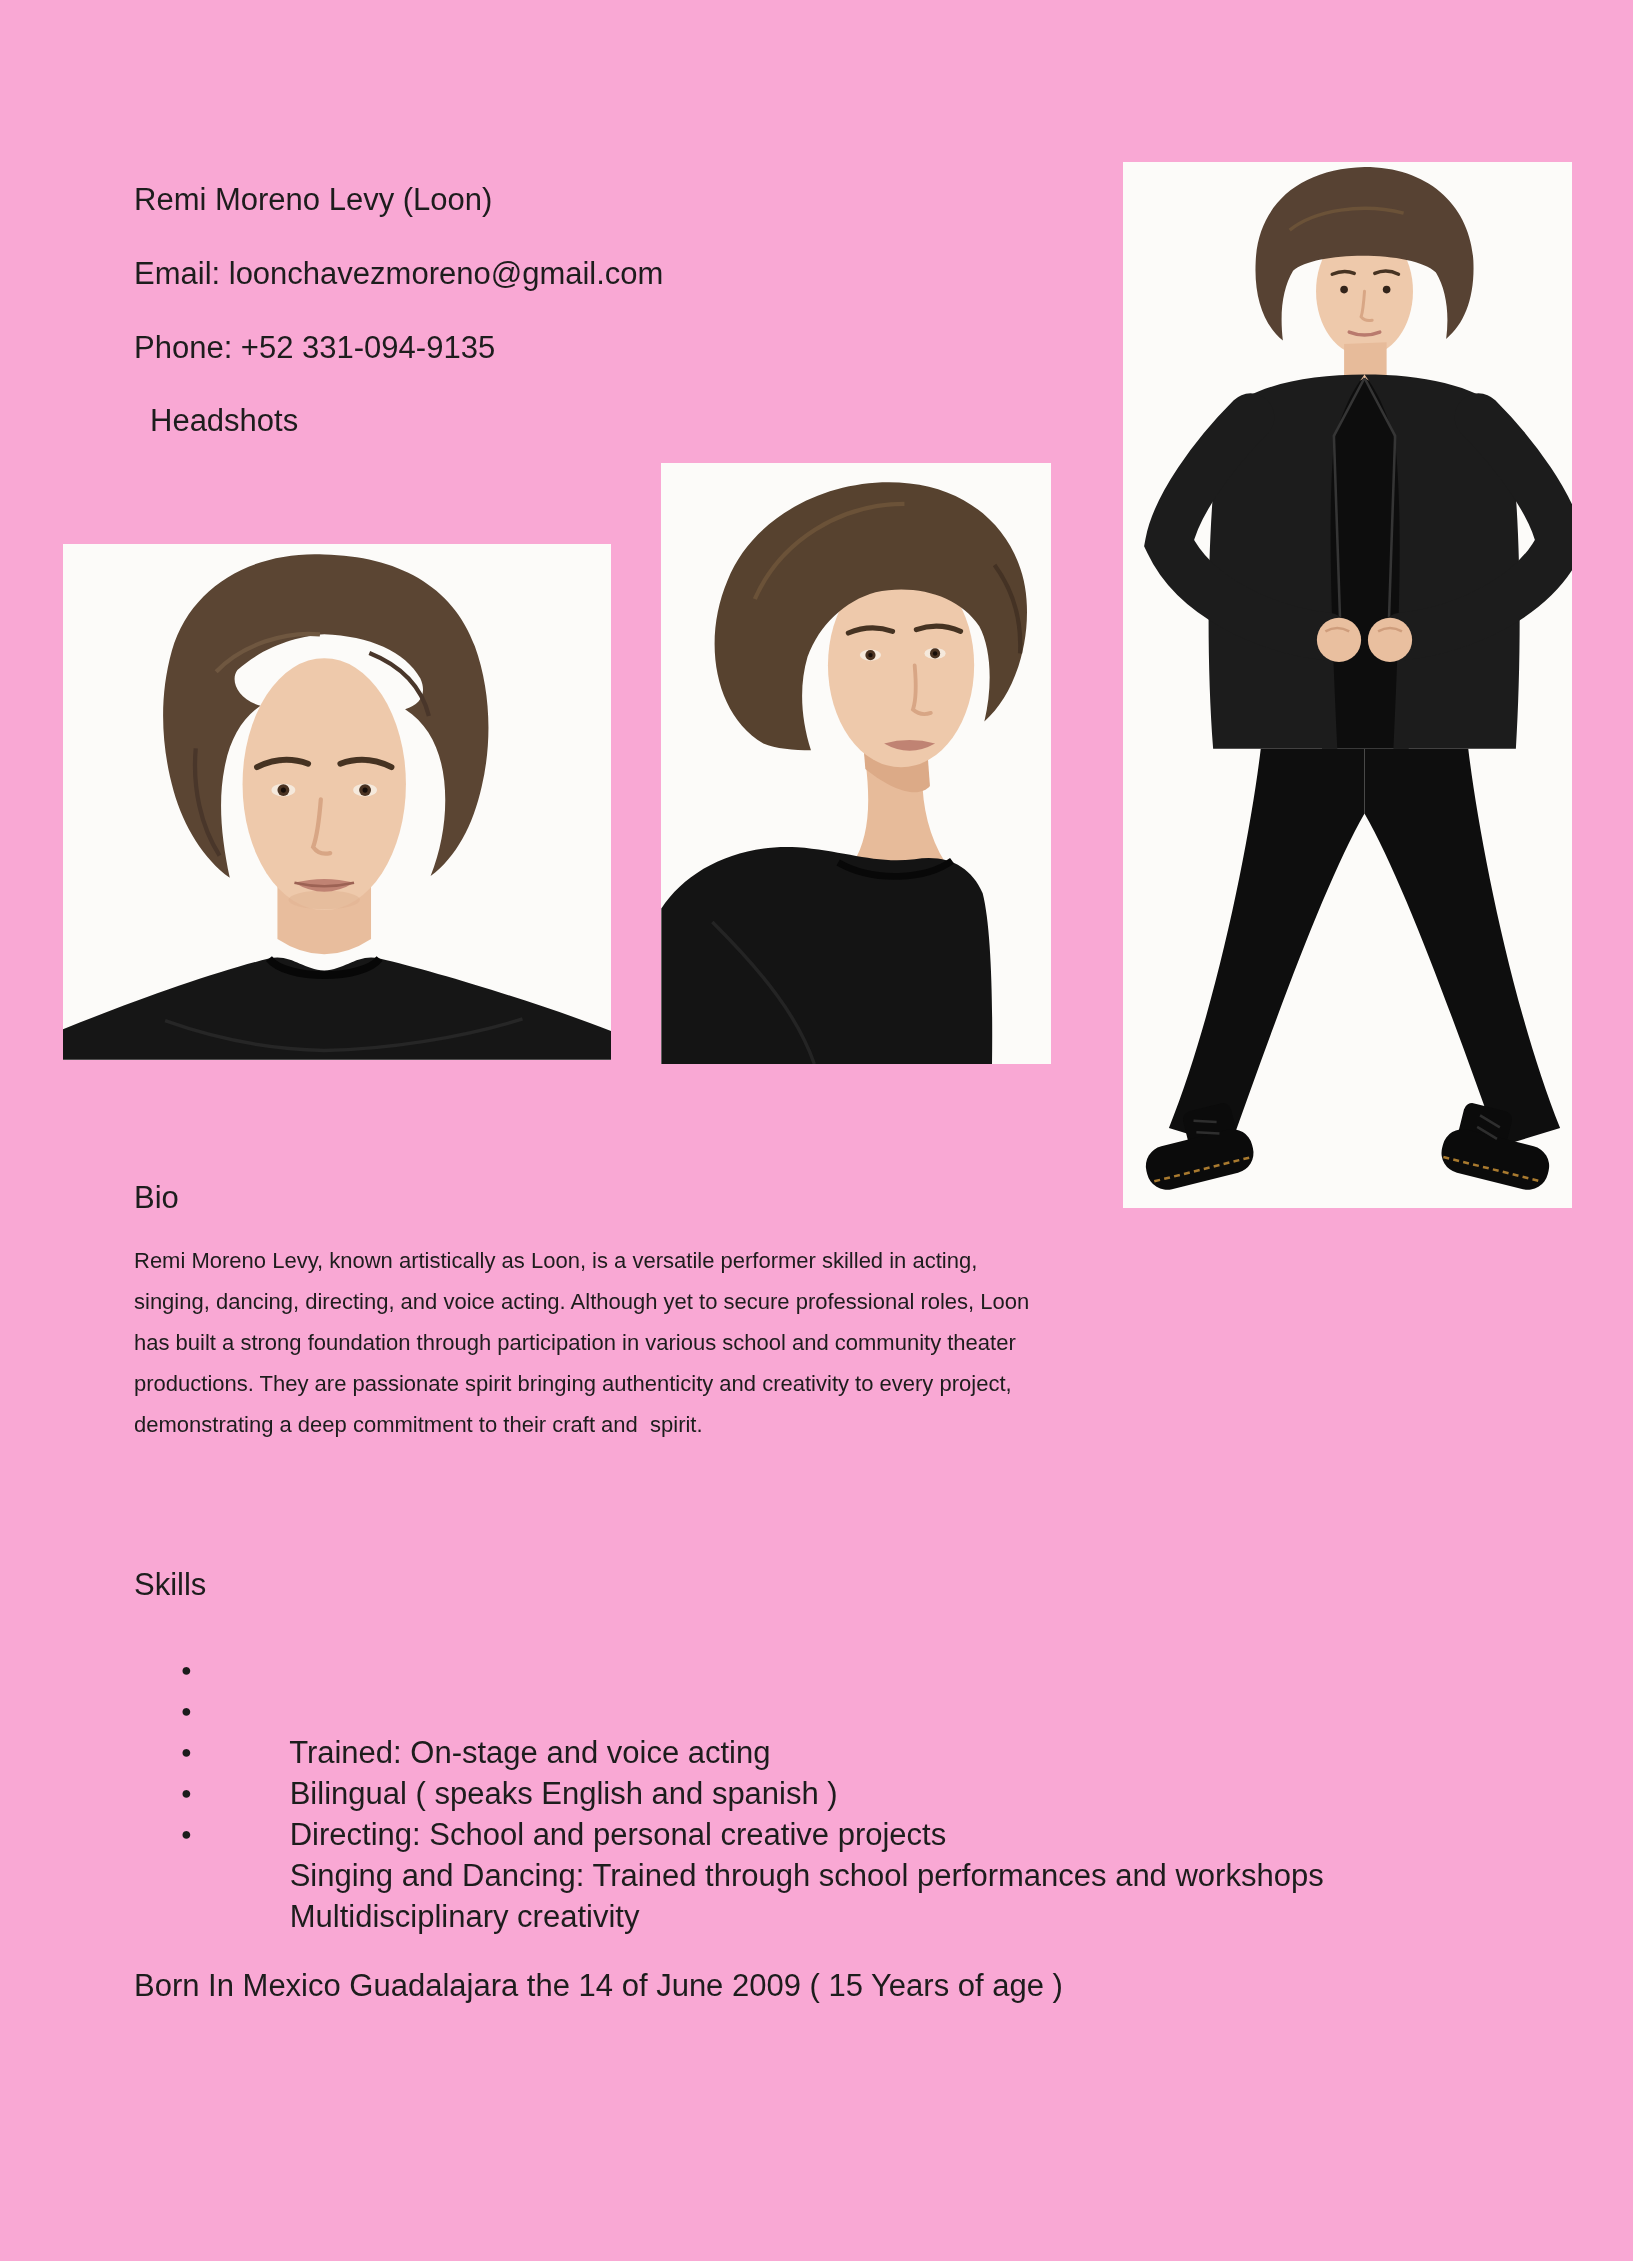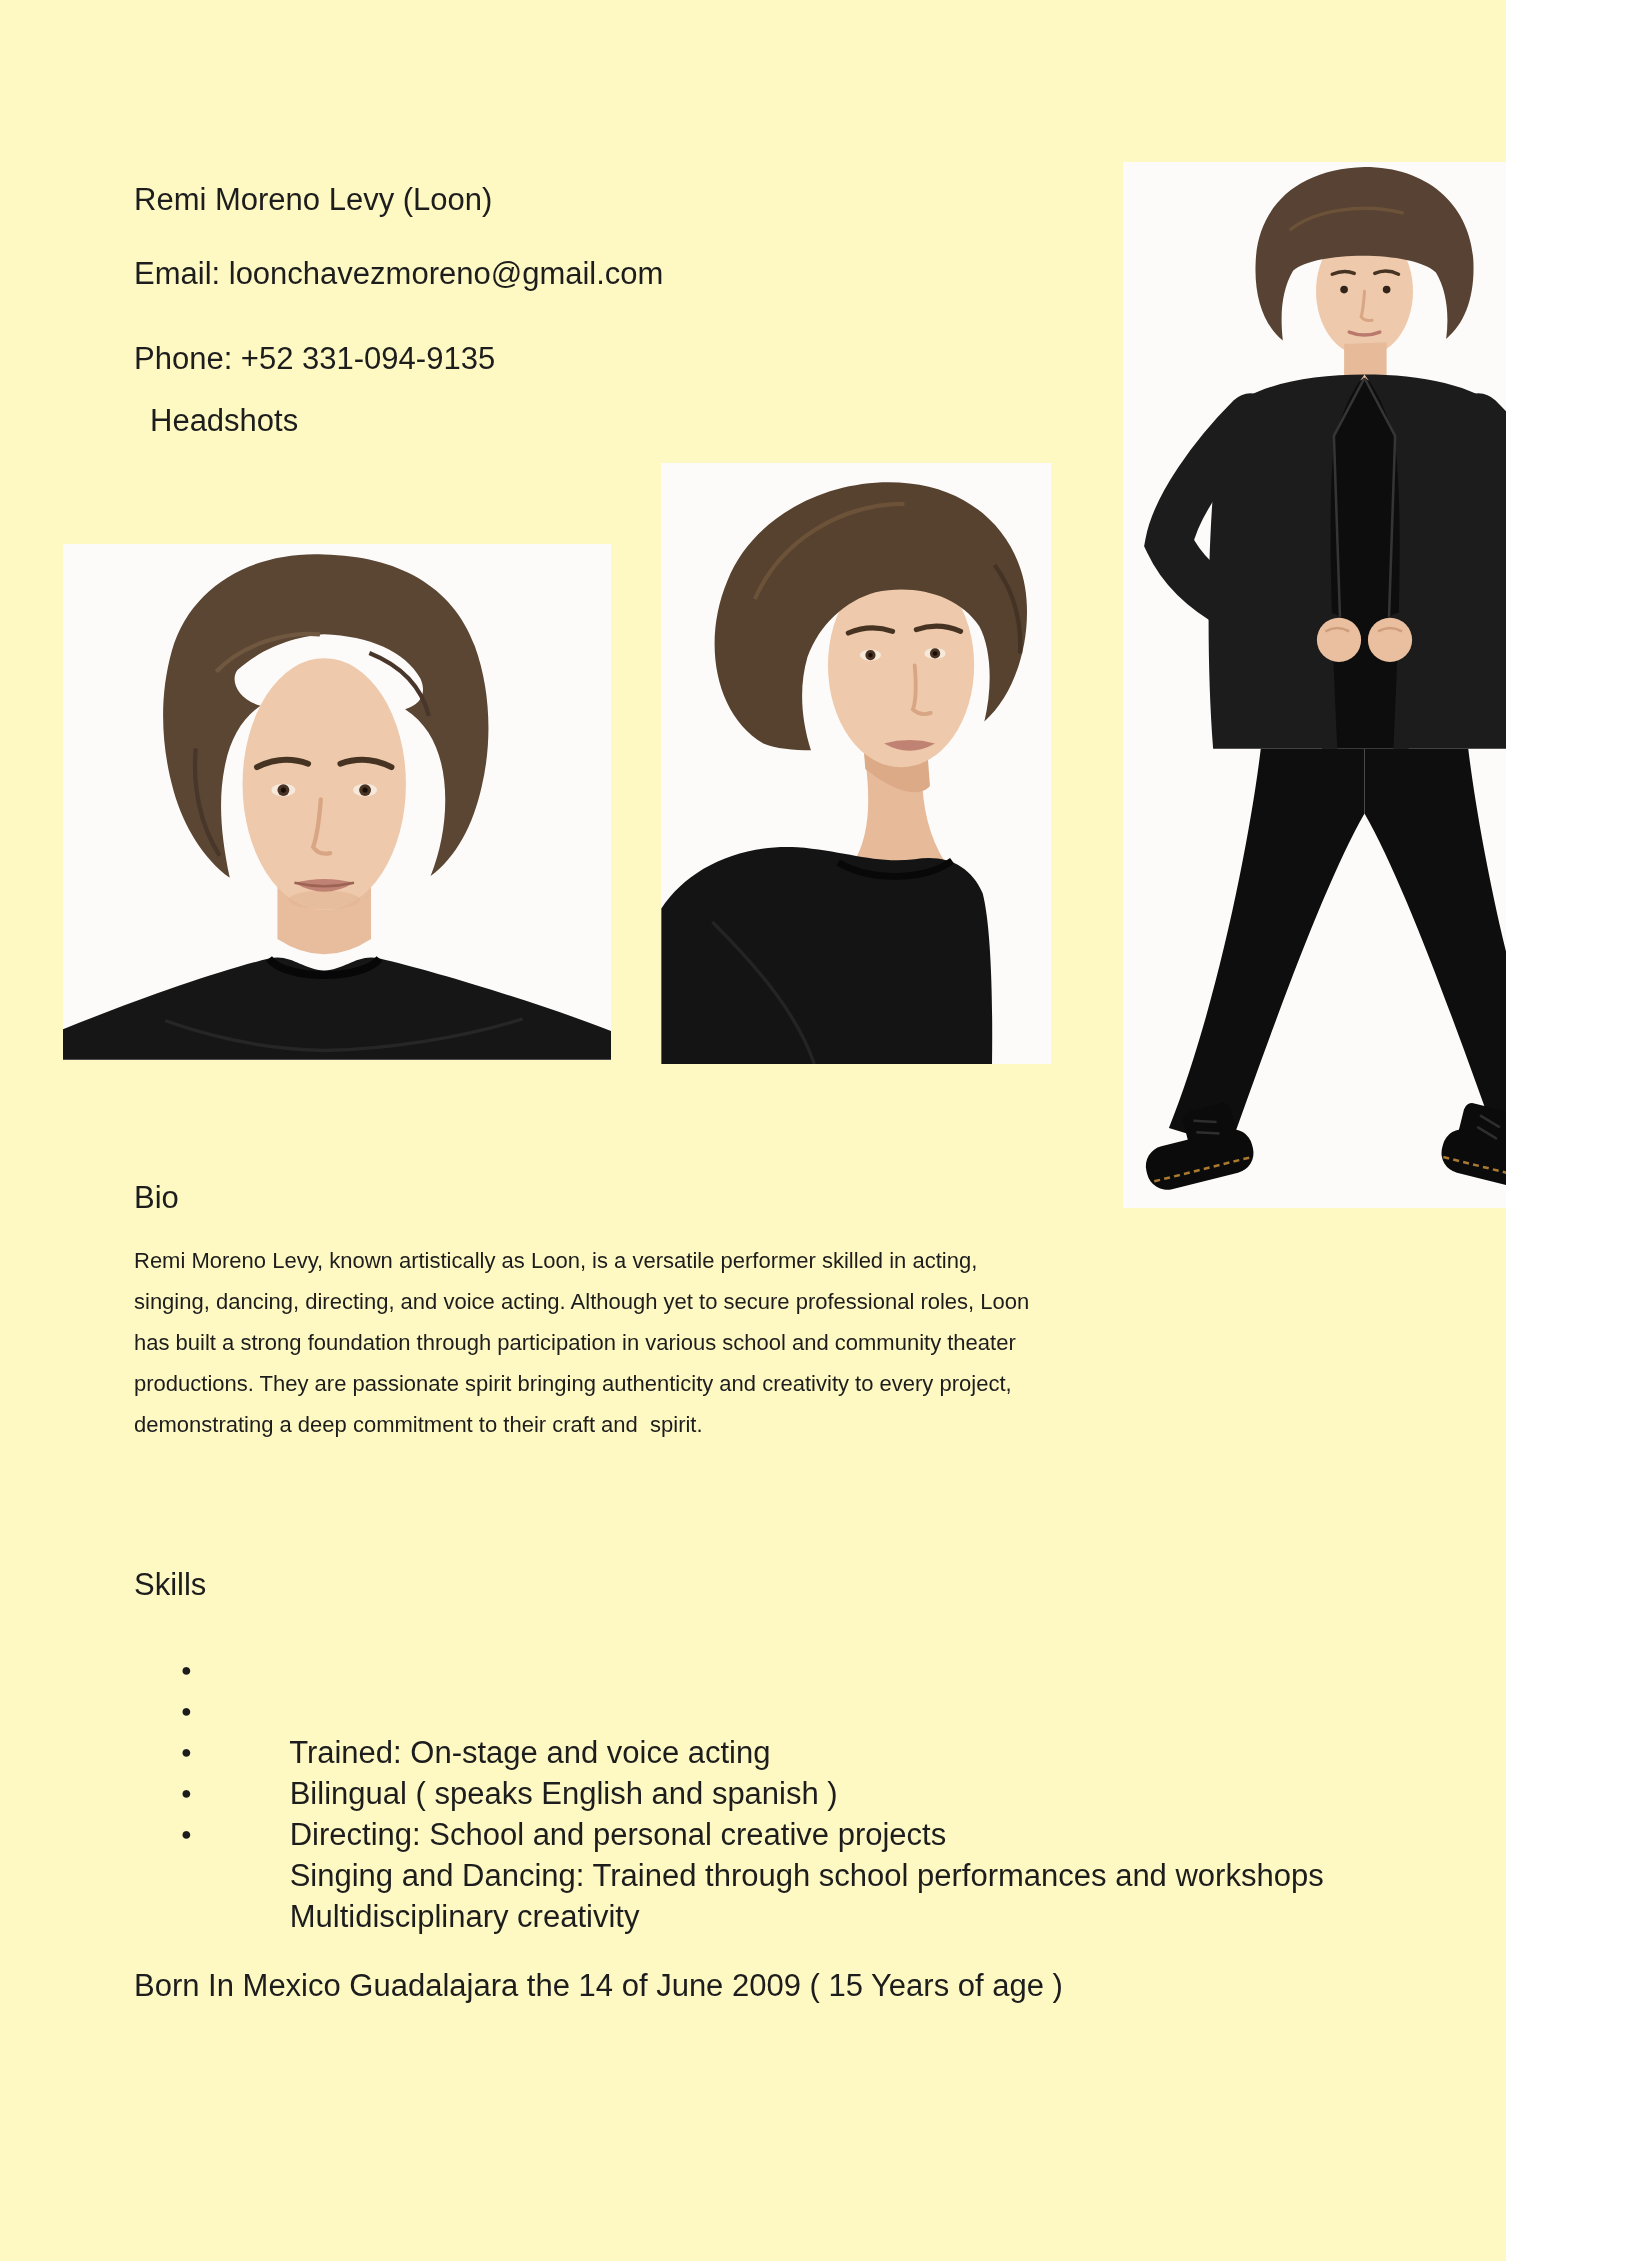--- a/index.html
+++ b/index.html
@@ -1,20 +1,20 @@
 <!DOCTYPE html>
 <html style="font-size:13.6px"><head>
 <meta charset="utf-8">
 <style>
   html,body{margin:0;padding:0;background:#ffffff;}
   .page{
     position:relative;
-    width:1506px;
+    width:1633px;
     height:2261px;
-    background:#fef9c3;
+    background:#f9a8d4;
     overflow:hidden;
     font-family:"Liberation Sans","DejaVu Sans",sans-serif;
     color:#1d1d1d;
   }
   .t{
     position:absolute;
     font-size:31px;
     line-height:41px;
     color:#1d1d1d;
     white-space:pre;
@@ -30,21 +30,21 @@
   }
   .photo{position:absolute;background:#fcfbf9;}
 </style>
 </head>
 <body>
 
 <div class="page">
 
   <div class="t" style="left:134px;top:179px;">Remi Moreno Levy (Loon)</div>
   <div class="t" style="left:134px;top:253px;">Email: loonchavezmoreno@gmail.com</div>
-  <div class="t" style="left:134px;top:327px;margin-top:11px;">Phone: +52 331-094-9135</div>
+  <div class="t" style="left:134px;top:327px;">Phone: +52 331-094-9135</div>
   <div class="t" style="left:134px;top:400px;margin-left:16px;">Headshots</div>
 
   <svg class="photo" style="left:63px;top:544px;" width="548" height="516" viewBox="0 0 644 606" aria-hidden="true">
 
     <path d="M252,352 L252,464 Q307,500 362,464 L362,352 Z" fill="#e8bd9d"></path>
     <path d="M252,400 Q307,432 362,400 L362,352 L252,352 Z" fill="#ddab88"></path>
 
     <path d="M0,606 L0,570 C85,536 180,502 242,487 C268,481 281,500 307,501 C333,500 346,481 372,487 C436,502 556,538 644,572 L644,606 Z" fill="#161616"></path>
     <path d="M242,487 C262,513 352,513 372,487" stroke="#070707" stroke-width="9" fill="none"></path>
     <path d="M120,560 C190,585 250,594 307,595 C380,594 470,580 540,558" stroke="#262626" stroke-width="4" fill="none"></path>

